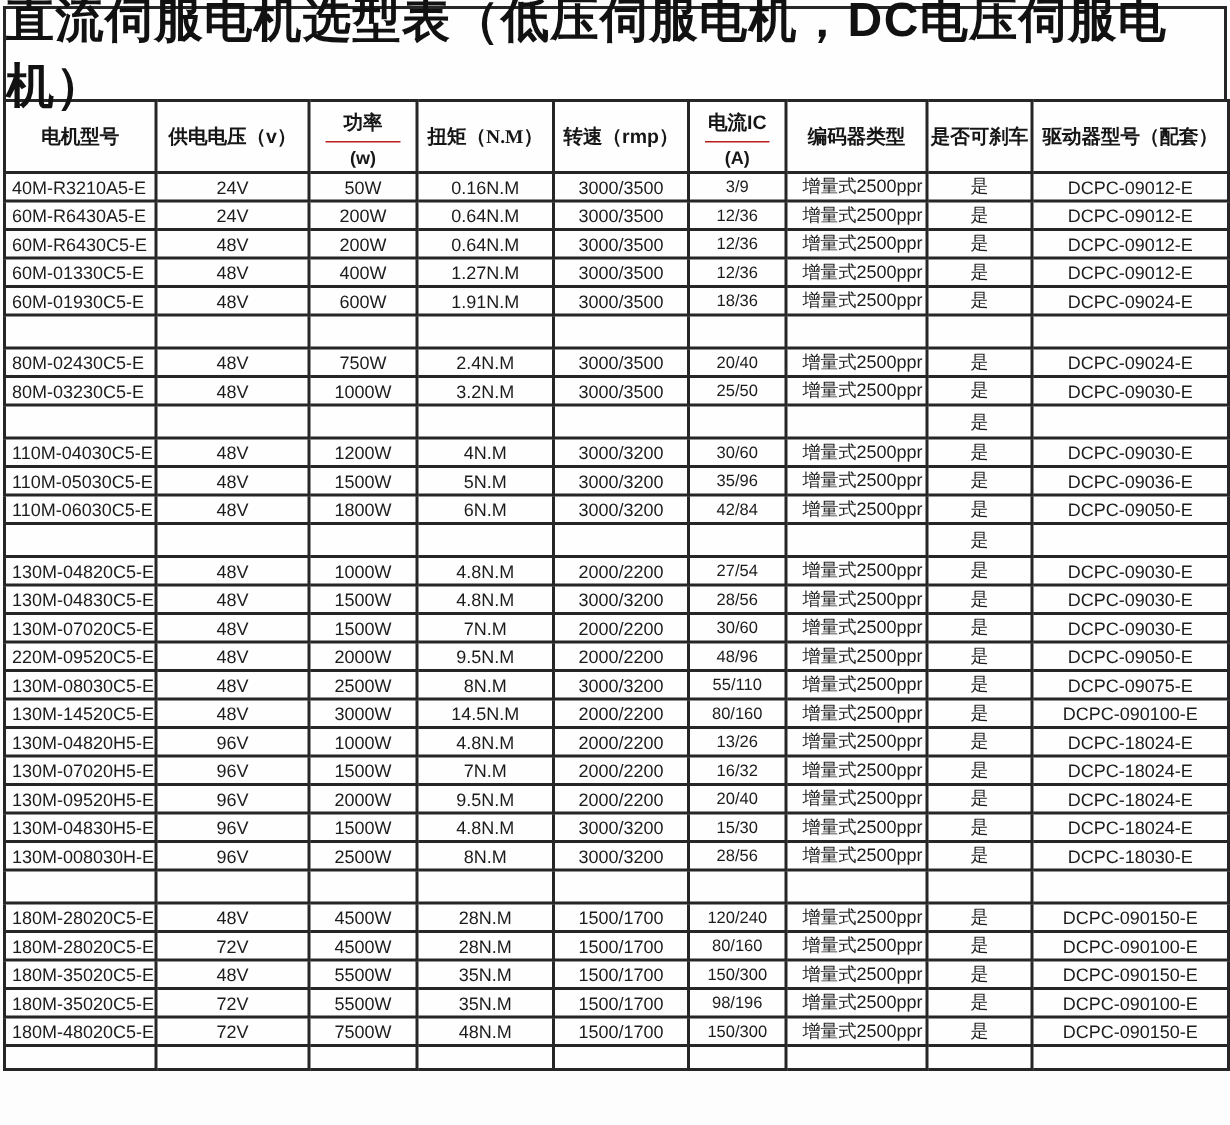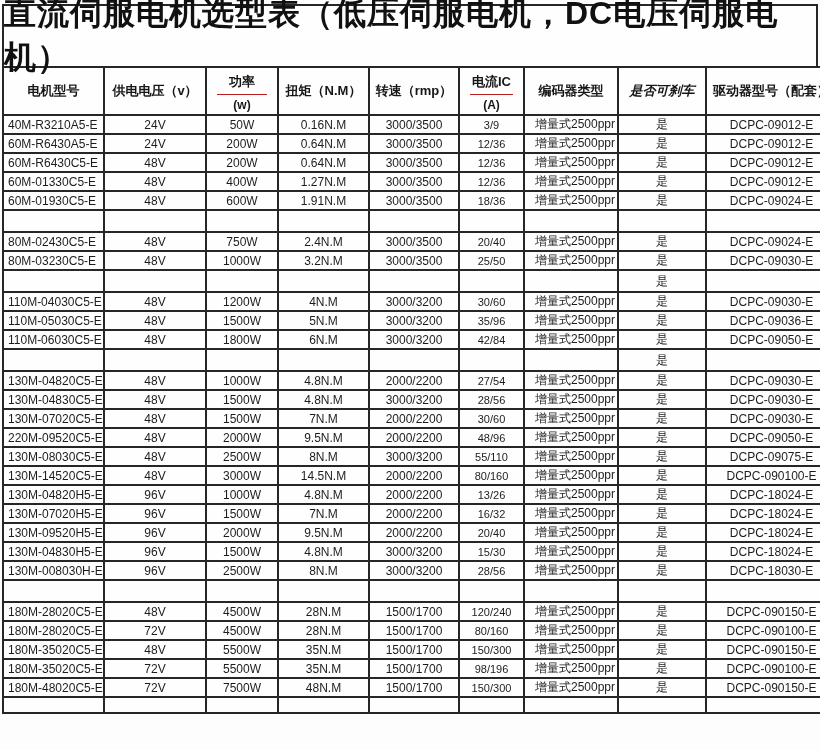--- a/index.html
+++ b/index.html
@@ -52,25 +52,25 @@
   }
   td.col-motor-model  { text-align: left; padding-left: 4px; }
   td.col-encoder-type { text-align: right; padding-left: 3px; }
   td.col-current      { font-size: 11px; }
   td.col-brake        { font-size: 12px; }
 
   
   th.col-motor-model    { width: 101px; }
   th.col-supply-voltage { width: 102px; }
   th.col-power          { width: 72px;  }
-  th.col-torque         { width: 91px;  }
+  th.col-torque         { width: 91px; font-family: Liberation Serif, serif;  }
   th.col-speed          { width: 90px;  }
   th.col-current        { width: 65px;  }
   th.col-encoder-type   { width: 94px;  }
-  th.col-brake          { width: 88px; font-style: italic;  }
+  th.col-brake          { width: 70px;  }
   th.col-driver-model   { width: 131px; }
 </style>
 </head>
 <body>
 
 <div class="page">
   <div class="title-box">直流伺服电机选型表（低压伺服电机，DC电压伺服电机）</div>
   <table>
     <thead>
       <tr>

